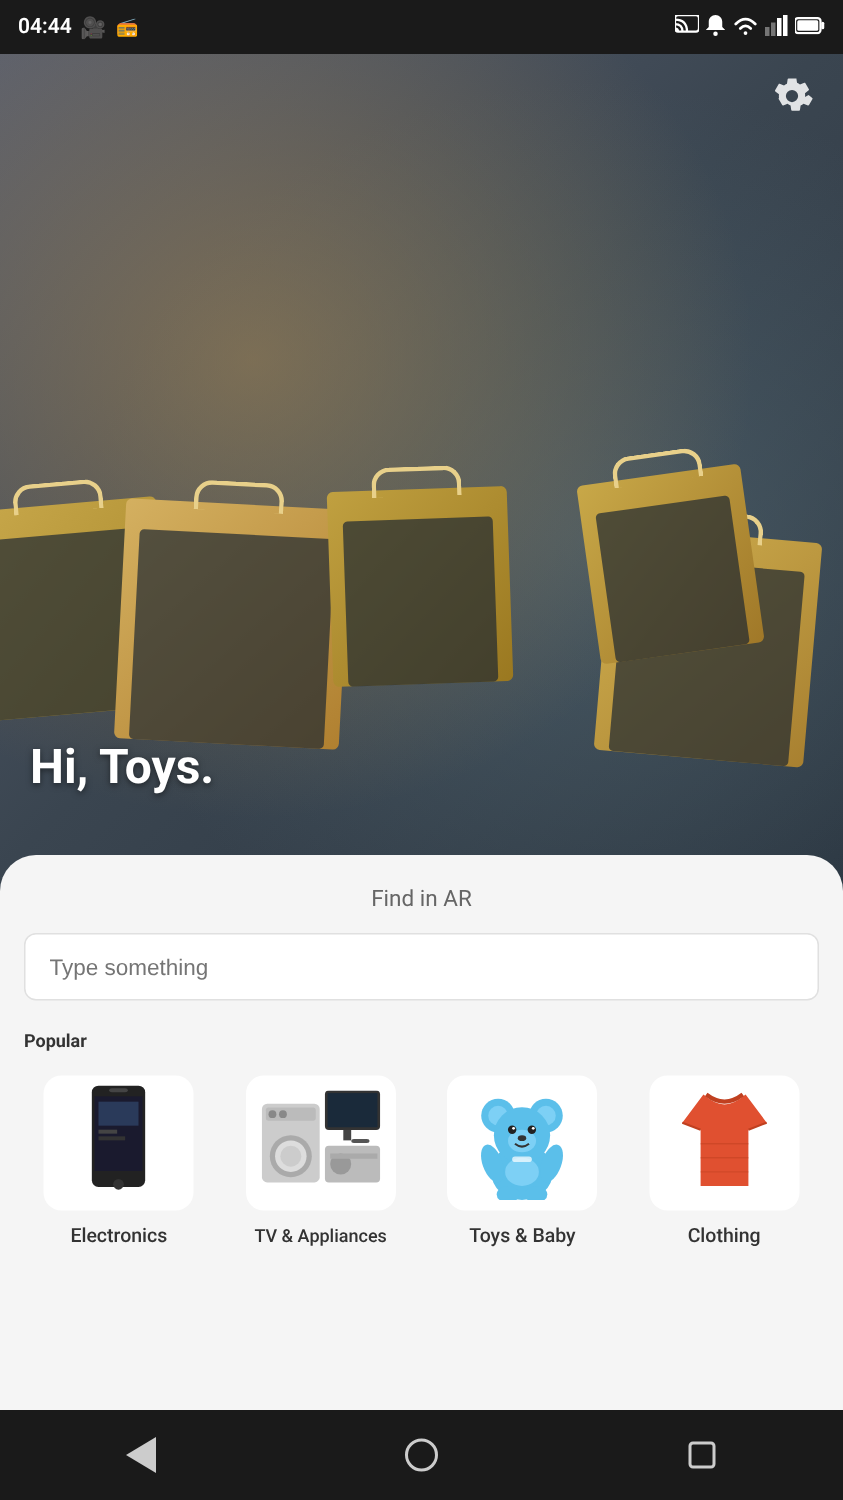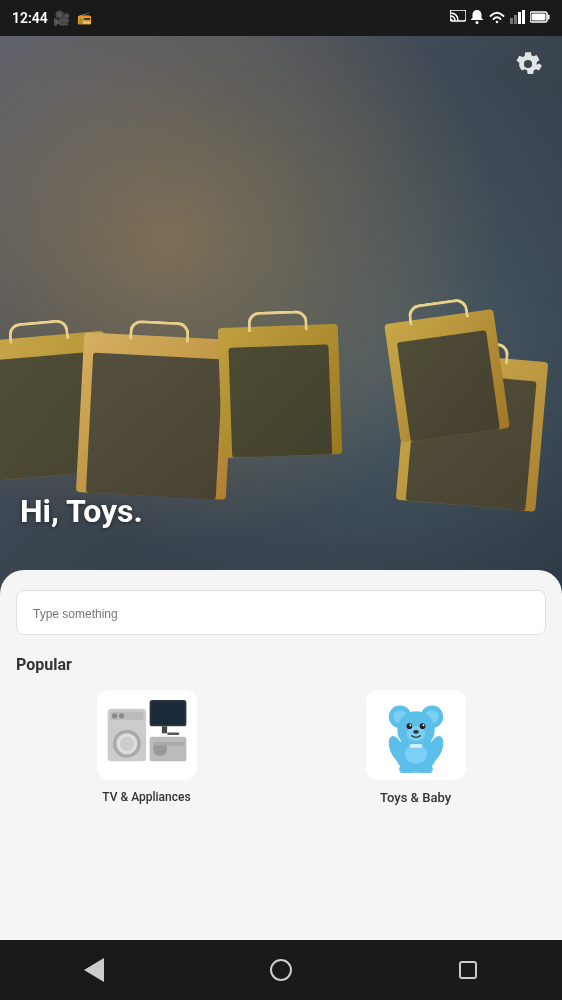--- a/index.html
+++ b/index.html
@@ -188,26 +188,26 @@
       border-radius: 8px;
       border: 1px solid #e0e0e0;
       padding: 12px 16px;
       margin-bottom: 20px;
     }
     .search-input {
       width: 100%;
       border: none;
       outline: none;
       background: transparent;
+      font-size: 15px;
+      color: #999;
+    }
+
+    .popular-label {
       font-size: 12px;
-      color: #999;
-    }
-
-    .popular-label {
-      font-size: 16px;
       font-weight: 700;
       color: #333;
       margin-bottom: 16px;
     }
 
     
     .categories-grid {
       display: flex;
       justify-content: space-around;
       gap: 8px;
@@ -298,21 +298,21 @@
       height: 18px;
       border: 2px solid #ccc;
       border-radius: 3px;
     }
   </style>
 </head>
 <body>
 
 <div class="status-bar">
   <div class="status-left">
-    <span>12:44</span>
+    <span>04:44</span>
     <span>🎥</span>
     <span style="font-size:12px;">📻</span>
   </div>
   <div class="status-icons">
     <span>
       <svg width="16" height="14" viewBox="0 0 16 14" fill="white">
         <rect x="0" y="0" width="16" height="11" rx="2" fill="none" stroke="white" stroke-width="1.5"></rect>
         <path d="M0 9 Q2 9 2 11" stroke="white" stroke-width="1.5" fill="none"></path>
         <path d="M0 6 Q5 6 5 11" stroke="white" stroke-width="1.5" fill="none"></path>
         <path d="M0 3 Q8 3 8 11" stroke="white" stroke-width="1.5" fill="none"></path>
@@ -383,29 +383,46 @@
   </div>
 </div>
 
 <div class="settings-btn">
   <svg class="gear-svg" viewBox="0 0 24 24" xmlns="http://www.w3.org/2000/svg">
     <path d="M12 15.5A3.5 3.5 0 0 1 8.5 12 3.5 3.5 0 0 1 12 8.5a3.5 3.5 0 0 1 3.5 3.5 3.5 3.5 0 0 1-3.5 3.5m7.43-2.92c.04-.34.07-.68.07-1.08s-.03-.74-.07-1.08l2.11-1.65c.19-.15.24-.42.12-.64l-2-3.46c-.12-.22-.39-.3-.61-.22l-2.49 1c-.52-.4-1.08-.73-1.69-.98l-.38-2.65C14.46 2.18 14.25 2 14 2h-4c-.25 0-.46.18-.49.42l-.38 2.65c-.61.25-1.17.59-1.69.98l-2.49-1c-.23-.09-.49 0-.61.22l-2 3.46c-.13.22-.07.49.12.64l2.11 1.65c-.04.34-.07.69-.07 1.08s.03.74.07 1.08L4.51 13.1c-.19.15-.24.42-.12.64l2 3.46c.12.22.39.3.61.22l2.49-1c.52.4 1.08.73 1.69.98l.38 2.65c.03.24.24.42.49.42h4c.25 0 .46-.18.49-.42l.38-2.65c.61-.25 1.17-.58 1.69-.98l2.49 1c.23.09.49 0 .61-.22l2-3.46c.12-.22.07-.49-.12-.64l-2.11-1.63z"></path>
   </svg>
 </div>
 
 <div class="bottom-card">
+  <div class="find-ar-label">Find in AR</div>
 
   <div class="search-input-wrap">
     <input class="search-input" type="text" placeholder="Type something" style="">
   </div>
 
   <div class="popular-label">Popular</div>
 
   <div class="categories-grid">
 
+    <div class="category-item">
+      <div class="category-img">
+
+        <svg class="phone-svg" viewBox="0 0 50 90" xmlns="http://www.w3.org/2000/svg">
+          <rect x="5" y="2" width="40" height="76" rx="5" fill="#222"></rect>
+          <rect x="7" y="10" width="36" height="56" fill="#1a1a2e"></rect>
+          <rect x="18" y="4" width="14" height="3" rx="2" fill="#444"></rect>
+
+          <rect x="10" y="14" width="30" height="18" fill="#2a3a5a"></rect>
+          <rect x="10" y="35" width="14" height="3" fill="#444"></rect>
+          <rect x="10" y="40" width="20" height="3" fill="#333"></rect>
+          <circle cx="25" cy="76" r="4" fill="#333"></circle>
+        </svg>
+      </div>
+      <span class="category-label">Electronics</span>
+    </div>
 
     <div class="category-item">
       <div class="category-img">
 
         <svg class="tv-svg" viewBox="0 0 90 80" xmlns="http://www.w3.org/2000/svg">
 
           <rect x="0" y="10" width="44" height="60" rx="4" fill="#ccc"></rect>
           <rect x="3" y="13" width="38" height="10" rx="2" fill="#bbb"></rect>
           <circle cx="22" cy="50" r="16" fill="#aaa"></circle>
           <circle cx="22" cy="50" r="12" fill="#ddd"></circle>
@@ -459,20 +476,39 @@
 
           <ellipse cx="25" cy="76" rx="8" ry="6" fill="#5bbfea"></ellipse>
           <ellipse cx="45" cy="76" rx="8" ry="6" fill="#5bbfea"></ellipse>
 
           <rect x="28" y="49" width="14" height="4" rx="2" fill="#fff" opacity="0.7"></rect>
         </svg>
       </div>
       <span class="category-label">Toys &amp; Baby</span>
     </div>
 
+    <div class="category-item">
+      <div class="category-img">
+
+        <svg class="shirt-svg" viewBox="0 0 70 80" xmlns="http://www.w3.org/2000/svg">
+
+          <path d="M20 5 L5 25 L18 30 L18 70 L52 70 L52 30 L65 25 L50 5 Q42 12 35 12 Q28 12 20 5Z" fill="#e05030"></path>
+
+          <path d="M22 5 Q35 15 48 5" stroke="#c04020" stroke-width="3" fill="none"></path>
+
+          <path d="M5 25 L18 30" stroke="#c04020" stroke-width="1.5"></path>
+          <path d="M65 25 L52 30" stroke="#c04020" stroke-width="1.5"></path>
+
+          <line x1="18" y1="40" x2="52" y2="40" stroke="#c04020" stroke-width="1" opacity="0.5"></line>
+          <line x1="18" y1="50" x2="52" y2="50" stroke="#c04020" stroke-width="1" opacity="0.5"></line>
+          <line x1="18" y1="60" x2="52" y2="60" stroke="#c04020" stroke-width="1" opacity="0.5"></line>
+        </svg>
+      </div>
+      <span class="category-label">Clothing</span>
+    </div>
   </div>
 </div>
 
 <div class="bottom-nav">
   <div class="nav-btn">
     <div class="nav-triangle"></div>
   </div>
   <div class="nav-btn">
     <div class="nav-circle"></div>
   </div>

